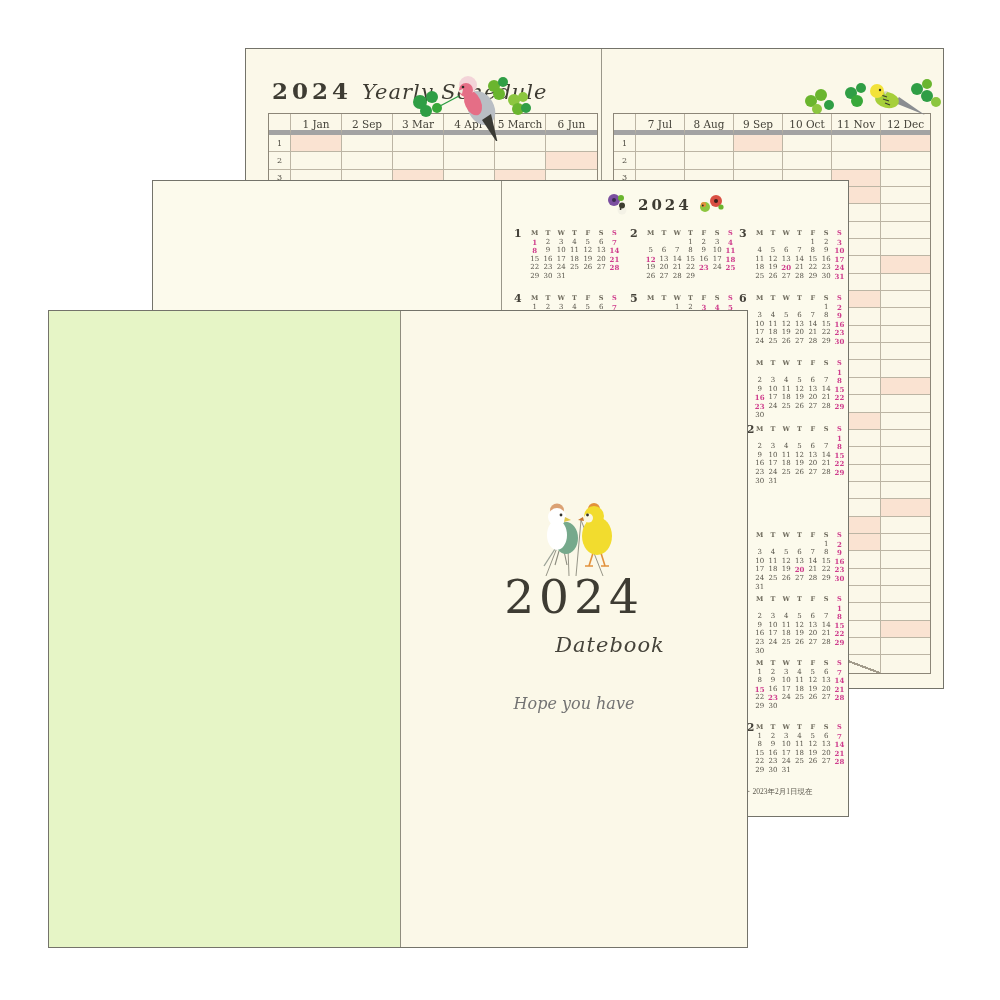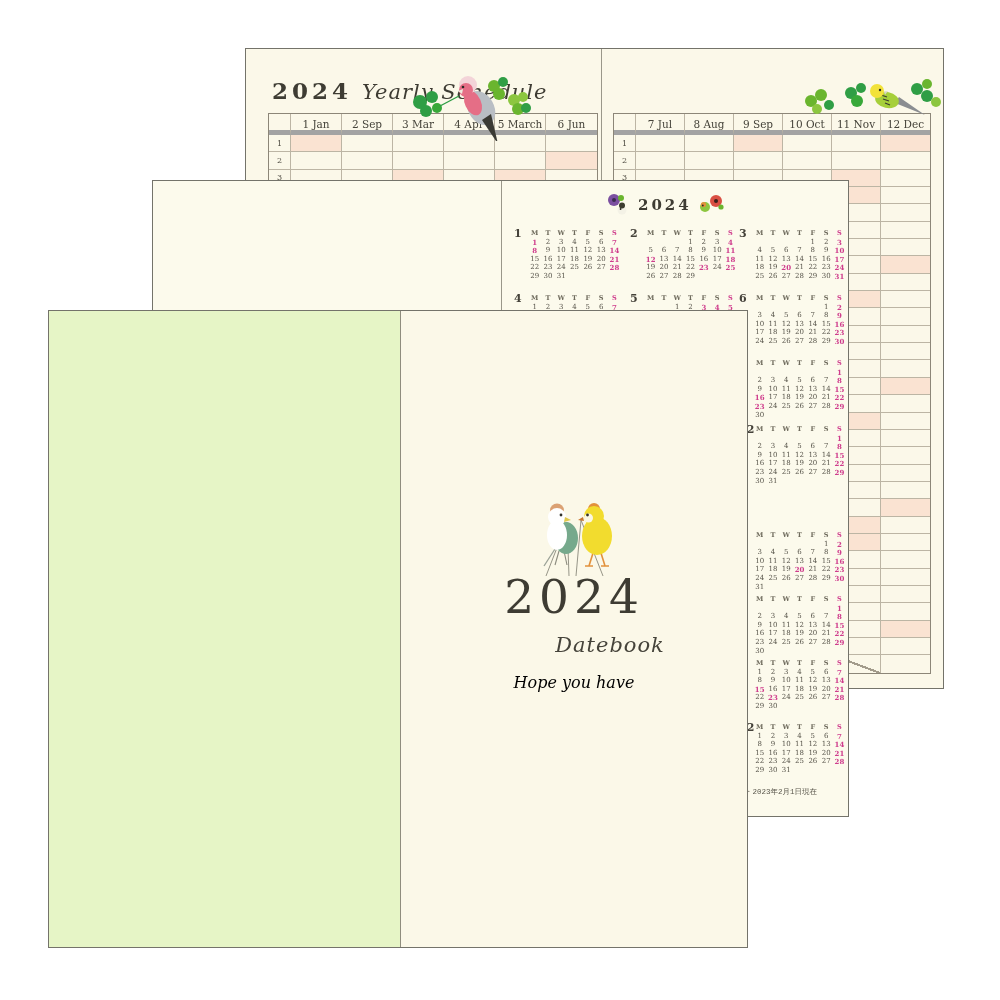--- a/index.html
+++ b/index.html
@@ -31,31 +31,31 @@
   
   #cal-header{position:absolute;left:452px;top:10px;display:flex;align-items:center;color:#3e3c33;}
   #cal-header .yr{font-size:15px;font-weight:bold;letter-spacing:3px;margin:0 5px;}
   .mini{position:absolute;width:94px;}
   .mnum{position:absolute;left:-14px;top:-2.5px;font-size:11px;font-weight:bold;color:#45423a;}
   .mrow{display:flex;height:8.6px;}
   .mrow span{width:13.3px;text-align:center;font-size:7px;color:#57544a;}
   .mhdr span{font-size:6.6px;font-weight:bold;color:#6e6a5c;}
   span.pk{color:#cf3c8c;font-weight:bold;}
   #footnote{position:absolute;left:592px;top:606px;font-size:7.5px;color:#5a574c;
-            font-family:Liberation Mono, monospace;}
+            font-family:Liberation Serif, serif;}
   
   #cover-green{width:352px;background:#e6f5c6;border-right:1px solid #8f8d7e;box-sizing:border-box;}
   #cover-front{flex:1;position:relative;}
   #cover-birds{position:absolute;left:114px;top:185px;}
   #cover-year{position:absolute;left:0;top:258px;width:100%;text-align:center;
               font-size:47px;letter-spacing:5px;color:#3e3c33;}
   #cover-title{position:absolute;left:0;top:322px;width:100%;text-align:center;
                font-size:21px;font-style:italic;letter-spacing:1px;color:#45433a;padding-left:36px;}
-  #cover-tagline{position:absolute;left:0;top:360px;width:100%;text-align:center;
-                 font-size:16px;font-style:italic;line-height:1.55;color:#000000;}
+  #cover-tagline{position:absolute;left:0;top:381px;width:100%;text-align:center;
+                 font-size:16px;font-style:italic;line-height:1.55;color:#737373;}
 </style>
 </head>
 <body>
 
 <div class="page" id="back-spread">
   <div class="crease" style="left:355px"></div>
 
   <div id="back-title">
     <span class="yr">2024</span>
     <span class="script">Yearly Schedule</span>

